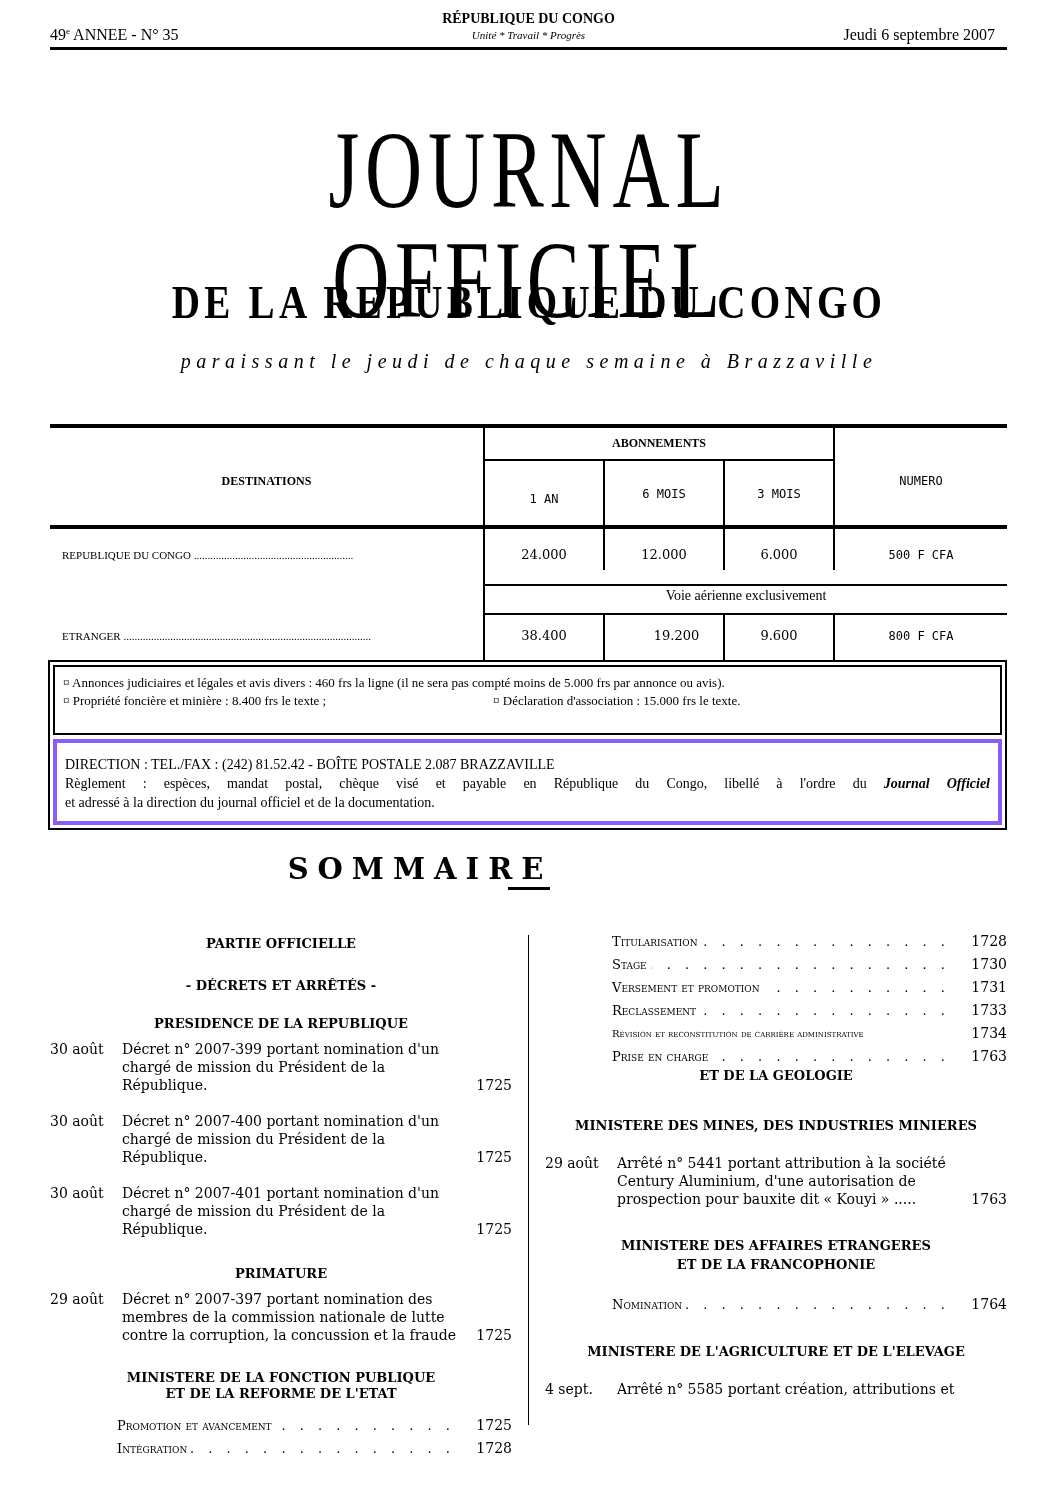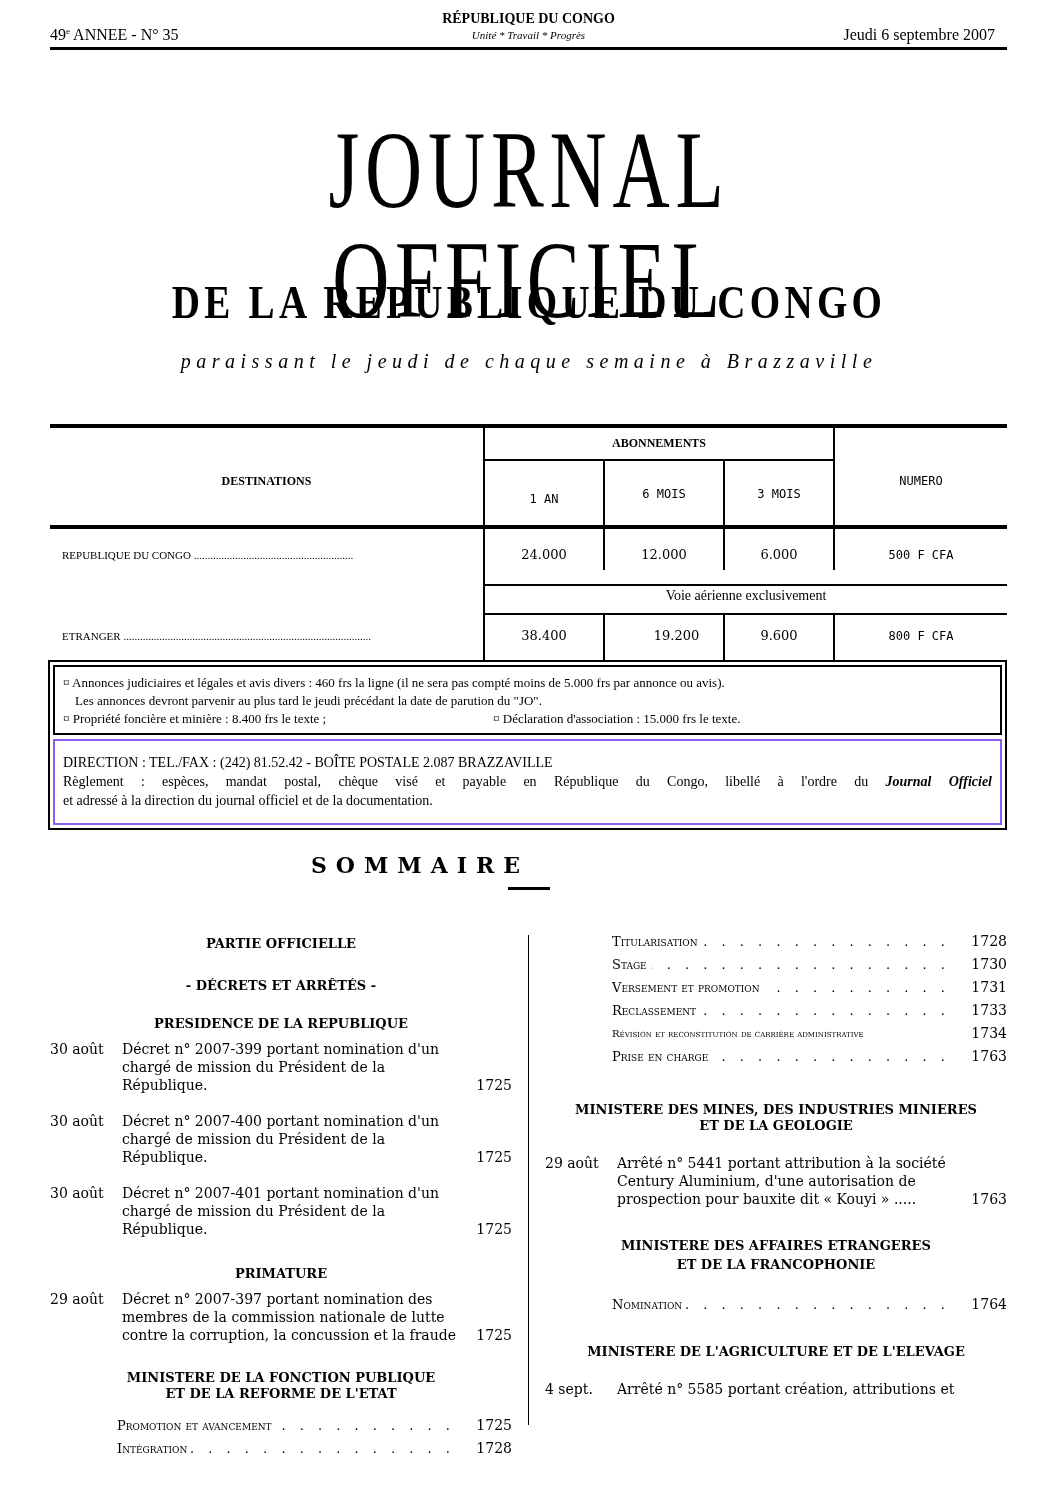--- a/index.html
+++ b/index.html
@@ -31,26 +31,26 @@
   .subs .hline { position: absolute; height: 2px; background: #000; }
   .cell { position: absolute; text-align: center; font-family: "Liberation Serif", serif; }
   .hdr { font-weight: bold; font-size: 12px; }
   .mono { font-family: "DejaVu Sans Mono", monospace; font-size: 12px; }
   .num { font-family: "DejaVu Serif", serif; font-size: 13px; }
   .dest { position: absolute; left: 12px; font-size: 11px; font-family: "Liberation Serif", serif; white-space: nowrap; overflow: hidden; }
 
   
   .notice { position: absolute; left: 48px; top: 660px; width: 959px; height: 170px; border: 2px solid #000; }
   .notice .inner1 { position: absolute; left: 3px; top: 3px; right: 3px; height: 70px; border: 2px solid #000; padding: 7px 8px 0 8px; font-size: 13px; line-height: 18px; font-family: "Liberation Serif", serif; }
-  .notice .inner2 { position: absolute; left: 3px; top: 77px; right: 3px; bottom: 3px; border: 2px solid #8b5cf6; padding: 12px 8px 0 8px; font-size: 14px; line-height: 19px; font-family: "Liberation Serif", serif; }
+  .notice .inner2 { position: absolute; left: 3px; top: 77px; right: 3px; bottom: 3px; border: 4px solid #8b5cf6; padding: 12px 8px 0 8px; font-size: 14px; line-height: 19px; font-family: "Liberation Serif", serif; }
   .justify { text-align: justify; text-align-last: justify; }
   .indent { padding-left: 12px; }
 
   .sommaire { position: absolute; left: 0; top: 852px; width: 840px; text-align: center;
-    font-family: "DejaVu Serif", serif; font-weight: bold; font-size: 22px; letter-spacing: 9px; }
+    font-family: "DejaVu Serif", serif; font-weight: bold; font-size: 29px; letter-spacing: 9px; }
   .sommaire-rule { position: absolute; left: 508px; top: 887px; width: 42px; height: 3px; background: #000; }
 
   .col-divider { position: absolute; left: 528px; top: 935px; width: 1px; height: 490px; background: #000; }
 
   .col { position: absolute; font-family: "DejaVu Serif", serif; font-size: 14px; }
   .col.left { left: 50px; top: 930px; width: 462px; }
   .col.right { left: 545px; top: 930px; width: 462px; }
 
   .sec { text-align: center; font-weight: bold; font-size: 13px; line-height: 16px; }
   .entry { position: relative; line-height: 18px; }
@@ -114,21 +114,20 @@
   <div class="dest" style="top:206px; width:405px;">ETRANGER ..........................................................................................</div>
   <div class="cell num" style="left:435px; width:118px; top:204px;">38.400</div>
   <div class="cell num" style="left:555px; width:127px; top:204px;padding-left:16px;">19.200</div>
   <div class="cell num" style="left:675px; width:108px; top:204px;">9.600</div>
   <div class="cell mono" style="left:785px; width:172px; top:205px;">800 F CFA</div>
 </div>
 
 <div class="notice">
   <div class="inner1">
     <div>¤ Annonces judiciaires et légales et avis divers : 460 frs la ligne (il ne sera pas compté moins de 5.000 frs par annonce ou avis).</div>
-    <div class="indent">Les annonces devront parvenir au plus tard le jeudi précédant la date de parution du "JO".</div>
     <div style="position:relative;">
       <span>¤ Propriété foncière et minière : 8.400 frs le texte ;</span>
       <span style="position:absolute; left:430px;">¤ Déclaration d'association : 15.000 frs le texte.</span>
     </div>
   </div>
   <div class="inner2">
     <div>DIRECTION : TEL./FAX : (242) 81.52.42 - BOÎTE POSTALE 2.087  BRAZZAVILLE</div>
     <div class="justify"><span>Règlement : espèces, mandat postal, chèque visé et payable en République du Congo, libellé à l'ordre du</span> <b><i>Journal Officiel</i></b></div>
     <div>et adressé à la direction du journal officiel et de la documentation.</div>
   </div>
@@ -205,22 +204,22 @@
   <div class="toc" style="font-size:10px;">
     <span class="lbl">Révision et reconstitution de carrière administrative</span>
     <span class="page">1734</span>
   </div>
   <div class="toc">
     <span class="dots">. . . . . . . . . . . . . . . . . . . . . . . . . . . . . . . . . . . . . . . .</span>
     <span class="lbl">Prise en charge</span>
     <span class="page">1763</span>
   </div>
 
+  <div class="sec">ET DE LA GEOLOGIE</div>
   <div class="sec" style="margin-top:34px;">MINISTERE DES MINES, DES INDUSTRIES MINIERES</div>
-  <div class="sec">ET DE LA GEOLOGIE</div>
   <div class="entry" style="margin-top:20px;">
     <span class="date">29 août</span>
     <div class="text">Arrêté n° 5441 portant attribution à la société Century Aluminium, d'une autorisation de prospection pour bauxite dit « Kouyi » .....</div>
     <span class="page">1763</span>
   </div>
 
   <div class="sec" style="margin-top:30px;">MINISTERE DES AFFAIRES ETRANGERES</div>
   <div class="sec" style="margin-top:3px;">ET DE LA FRANCOPHONIE</div>
   <div class="toc" style="margin-top:20px;">
     <span class="dots">. . . . . . . . . . . . . . . . . . . . . . . . . . . . . . . . . . . . . . . .</span>

